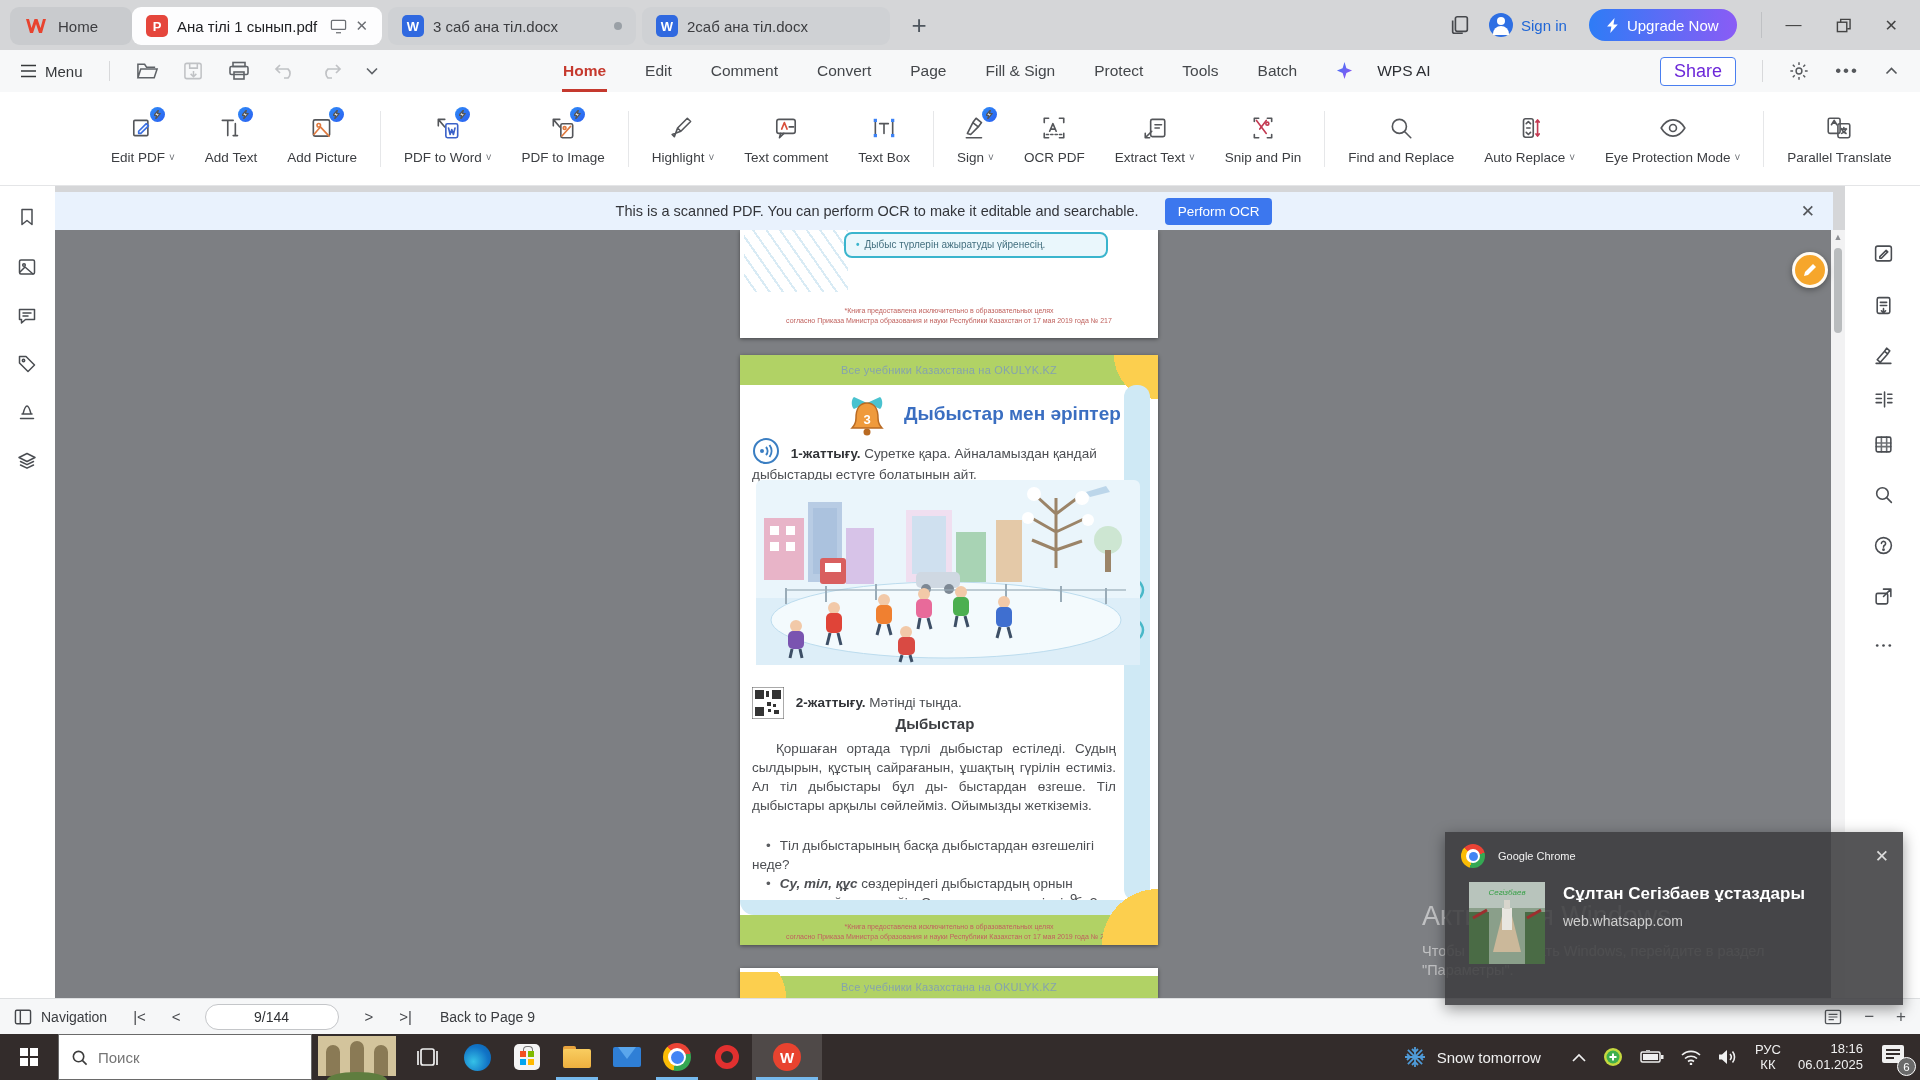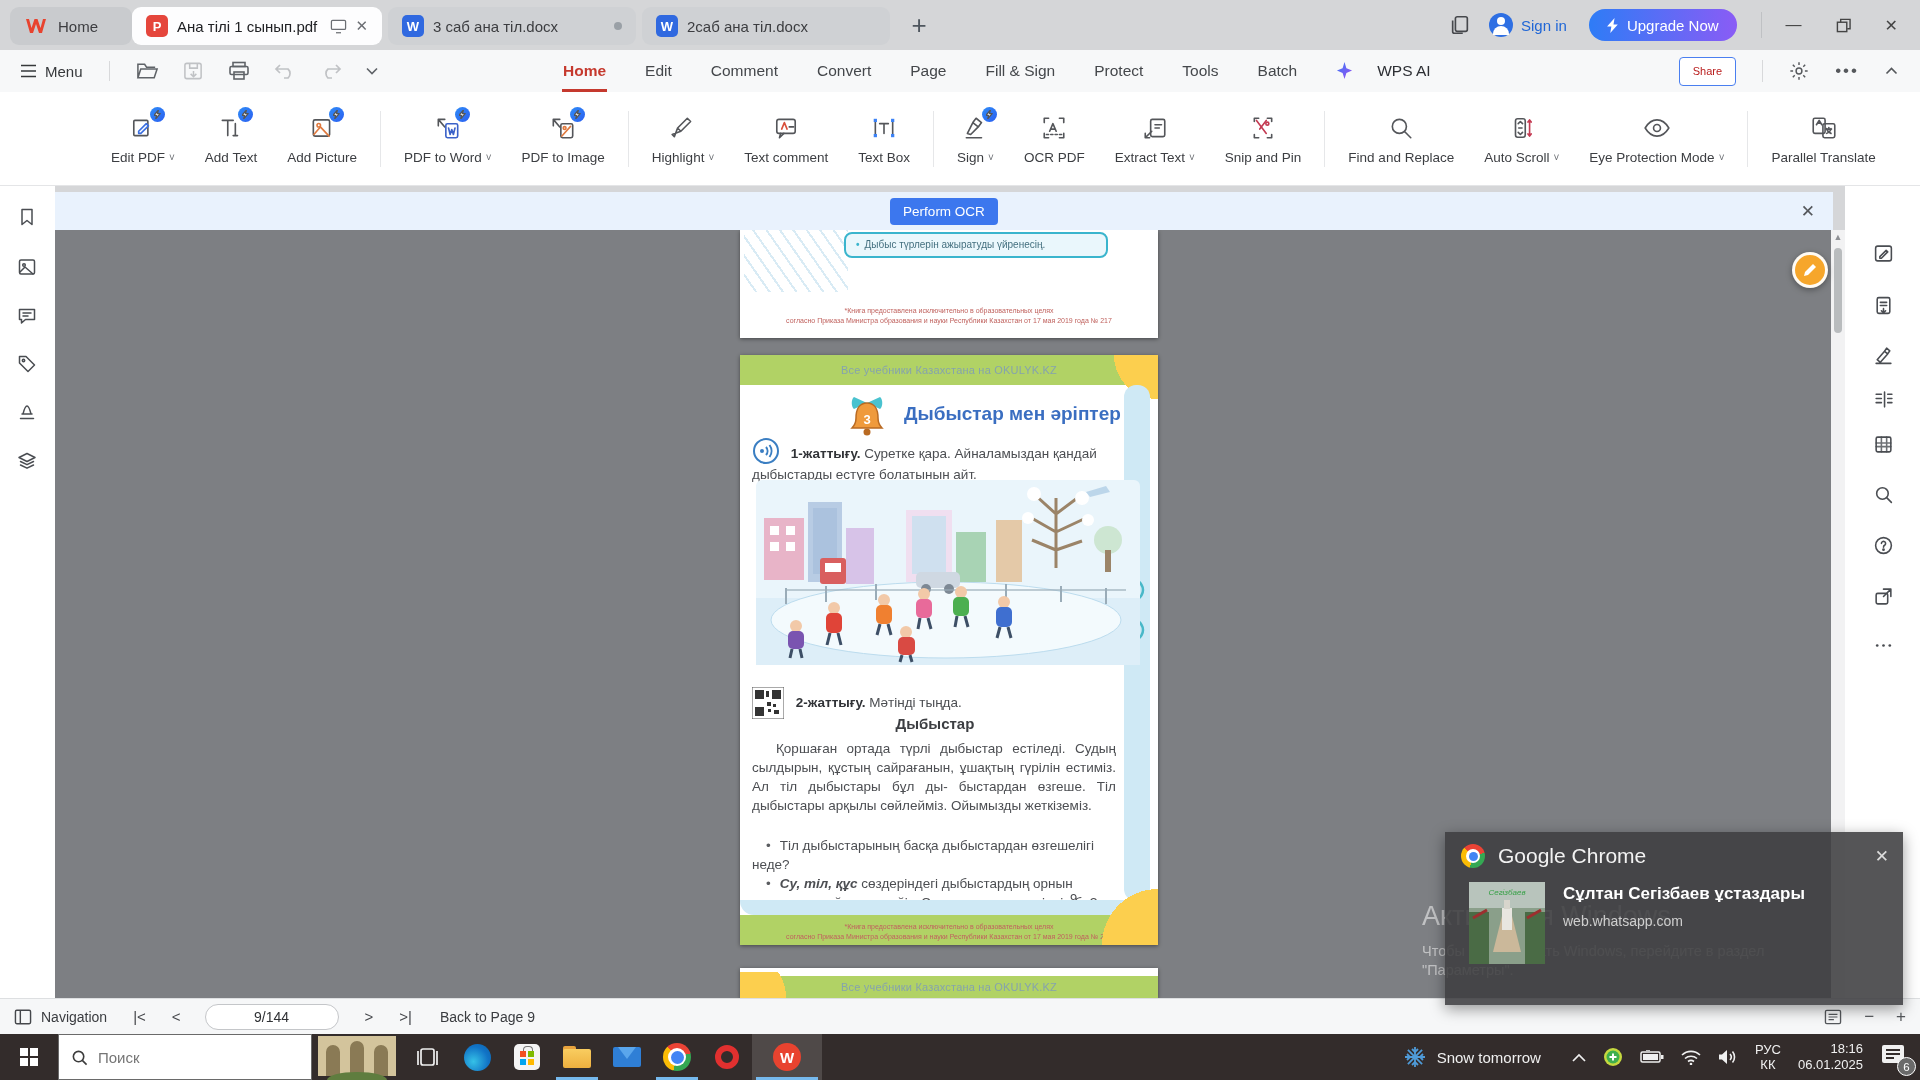--- a/index.html
+++ b/index.html
@@ -34,21 +34,21 @@
   .menu-left { display:flex; align-items:center; gap:0; }
   .menubtn { display:flex; align-items:center; gap:8px; margin-left:20px; font-size:15px; color:#36383b; }
   .qicons { display:flex; align-items:center; gap:24px; margin-left:26px; padding-left:26px; border-left:1px solid #d8d9db; }
   .qicons svg { display:block; }
   .rtabs { position:absolute; left:560px; top:0; height:42px; display:flex; align-items:center; gap:33px; font-size:15.5px; color:#44474b; }
   .rtab { position:relative; height:42px; display:flex; align-items:center; padding:0 3px; }
   .rtab.active { color:#c5392e; font-weight:bold; }
   .rtab.active::after { content:""; position:absolute; left:2px; right:2px; bottom:0; height:3px; background:#c5392e; }
   .rtab.ai { display:flex; gap:24px; align-items:center; color:#2c2e33; }
   .menubar-right { position:absolute; right:0; top:0; height:42px; display:flex; align-items:center; gap:26px; padding-right:22px; color:#55585c; }
-  .sharebtn { height:29px; padding:0 13px; border:1px solid #4a7ff0; border-radius:4px; background:#fff; color:#b91c1c; font-size:11px; display:flex; align-items:center; }
+  .sharebtn { height:29px; padding:0 13px; border:1px solid #4a7ff0; border-radius:4px; background:#fff; color:#6d28d9; font-size:18px; display:flex; align-items:center; }
   .mdivider { width:1px; height:22px; background:#d8d9db; }
 
   
   .toolbar { position:absolute; left:0; top:92px; width:1920px; height:94px; background:#ffffff; border-bottom:1px solid #e4e5e7; display:flex; align-items:center; padding-left:96px; }
   .titem { display:flex; flex-direction:column; align-items:center; gap:7px; padding:0 15px; position:relative; }
   .ticon { position:relative; width:30px; height:30px; display:flex; align-items:center; justify-content:center; }
   .ticon svg { stroke:#54565a; fill:none; stroke-width:1.5; stroke-linecap:round; stroke-linejoin:round; }
   .tlabel { font-size:13.5px; color:#3c3e42; white-space:nowrap; display:flex; align-items:center; gap:4px; }
   .caret { font-size:10px; color:#6a6d72; }
   .badge { position:absolute; top:-6px; right:-7px; width:15px; height:15px; border-radius:50%; background:linear-gradient(135deg,#2f8cf7,#2b5ff0); display:flex; align-items:center; justify-content:center; }
@@ -103,21 +103,21 @@
 
   
   .watermark { position:absolute; left:1422px; top:901px; color:rgba(236,236,236,.62); z-index:6; }
   .watermark .w1 { font-size:27px; font-family:"Liberation Sans",sans-serif; }
   .watermark .w2 { font-size:14.5px; margin-top:11px; }
   .watermark .w3 { font-size:14.5px; margin-top:3px; }
 
   
   .toast { position:absolute; left:1445px; top:832px; width:458px; height:173px; background:rgba(62,62,64,.88); box-shadow:0 4px 14px rgba(0,0,0,.4); z-index:7; color:#fff; }
   .toast-head { display:flex; align-items:center; gap:13px; padding:12px 14px 0 16px; }
-  .toast-app { font-size:21px; color:#f2f2f2; flex:1; }
+  .toast-app { font-size:11px; color:#f2f2f2; flex:1; }
   .toast-close { color:#dcdcdc; font-size:17px; }
   .toast-body { display:flex; gap:18px; padding:14px 16px 0 24px; }
   .thumb { width:76px; height:82px; flex:0 0 auto; }
   .toast-title { font-size:17px; font-weight:bold; margin-top:2px; }
   .toast-msg { font-size:15.5px; color:#e6e6e6; margin-top:8px; line-height:21px; }
   .toast-src { font-size:14px; color:#cfcfcf; margin-top:9px; }
   .chromeicon { width:24px; height:24px; border-radius:50%; background:conic-gradient(from -45deg,#ea4335 0 120deg,#34a853 0 240deg,#fbbc05 0 360deg); position:relative; }
   .chromeicon::before { content:""; position:absolute; inset:5px; background:#fff; border-radius:50%; }
   .chromeicon::after { content:""; position:absolute; inset:7.5px; background:#4285f4; border-radius:50%; }
 
@@ -499,21 +499,21 @@
     </div>
     <div class="titem">
       <span class="ticon">
           <svg width="26" height="26" viewBox="0 0 24 24">
             <rect x="6" y="3.5" width="9" height="17" rx="2"></rect>
             <path d="M8.5 8l2-2 2 2M8.5 16l2 2 2-2M9 12h3"></path>
             <path d="M19 5v14M17.5 6.5L19 4.5l1.5 2M17.5 17.5l1.5 2 1.5-2" stroke="#c43a52"></path>
           </svg>
         </span>
       <span class="tlabel">
-          <span>Auto Scroll</span>
+          <span>Auto Replace</span>
           <span class="caret">˅</span>
         </span>
     </div>
     <div class="titem">
       <span class="ticon">
           <svg width="28" height="26" viewBox="0 0 26 24">
             <path d="M2 12c3-5 7-7.5 11-7.5S21 7 24 12c-3 5-7 7.5-11 7.5S5 17 2 12z"></path>
             <circle cx="13" cy="12" r="3.2"></circle>
           </svg>
         </span>
@@ -531,20 +531,21 @@
             <path d="M6 9l2.5-4L11 9M7 7.5h3M15 13h5M17.5 11.5v1.5m-2 4c2-1 4-3 4-4.5m-4 0c.5 2 2.5 4 4 4.5"></path>
           </svg>
         </span>
       <span class="tlabel">
           <span>Parallel Translate</span>
         </span>
     </div>
   </div>
 
   <div class="notice">
+    <span class="notice-text">This is a scanned PDF. You can perform OCR to make it editable and searchable.</span>
     <button class="ocrbtn">Perform OCR</button>
     <span class="notice-close">✕</span>
   </div>
 
   <div class="left-rail">
     <span class="ricon" style="top:21px">
         <svg width="20" height="20" viewBox="0 0 20 20">
           <path d="M5 2.5h10v15l-5-4-5 4z"></path>
         </svg>
       </span>

